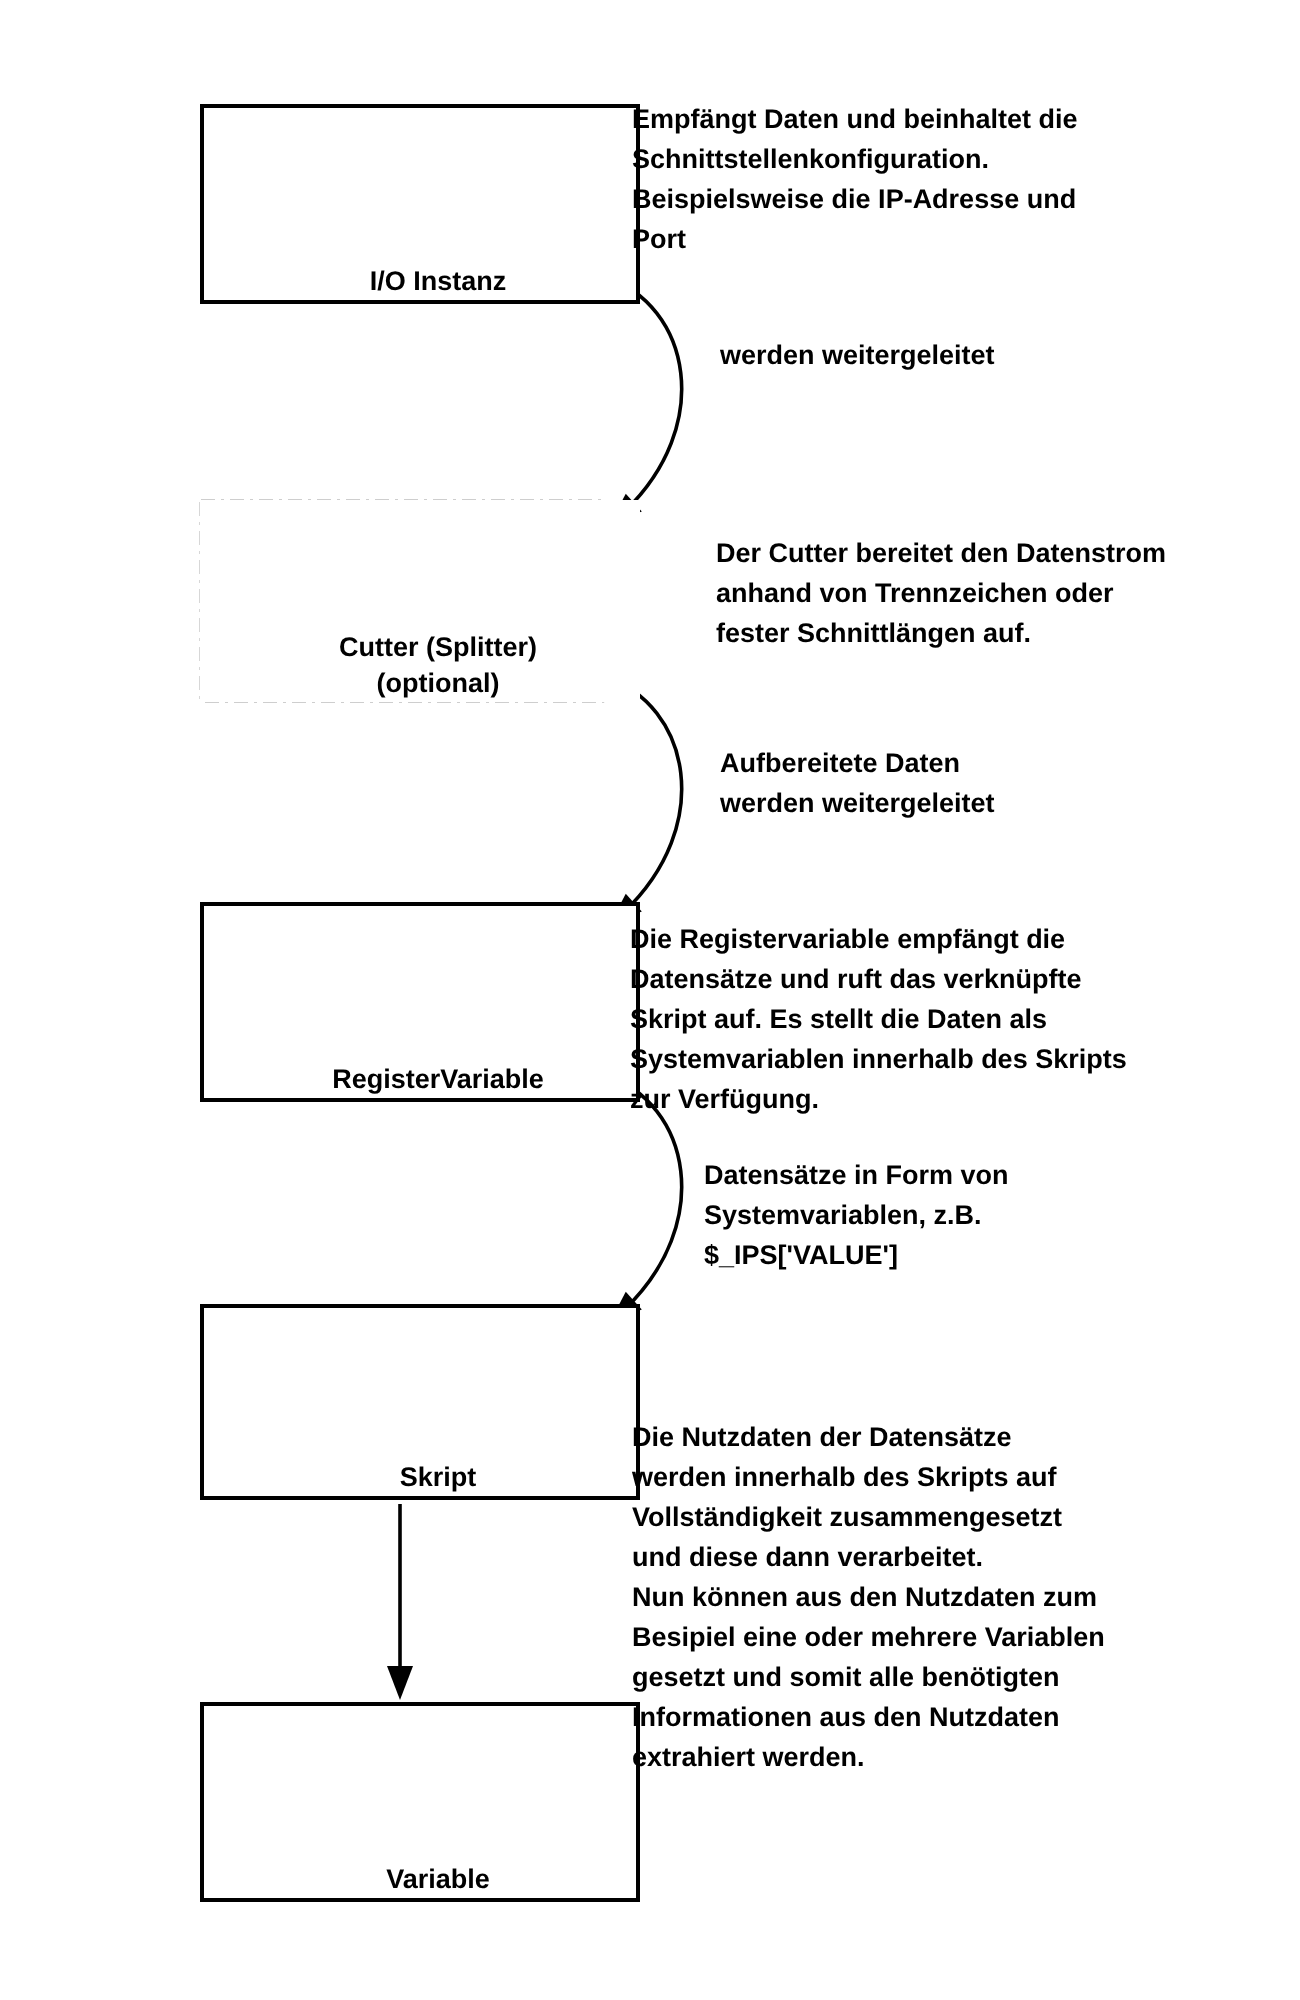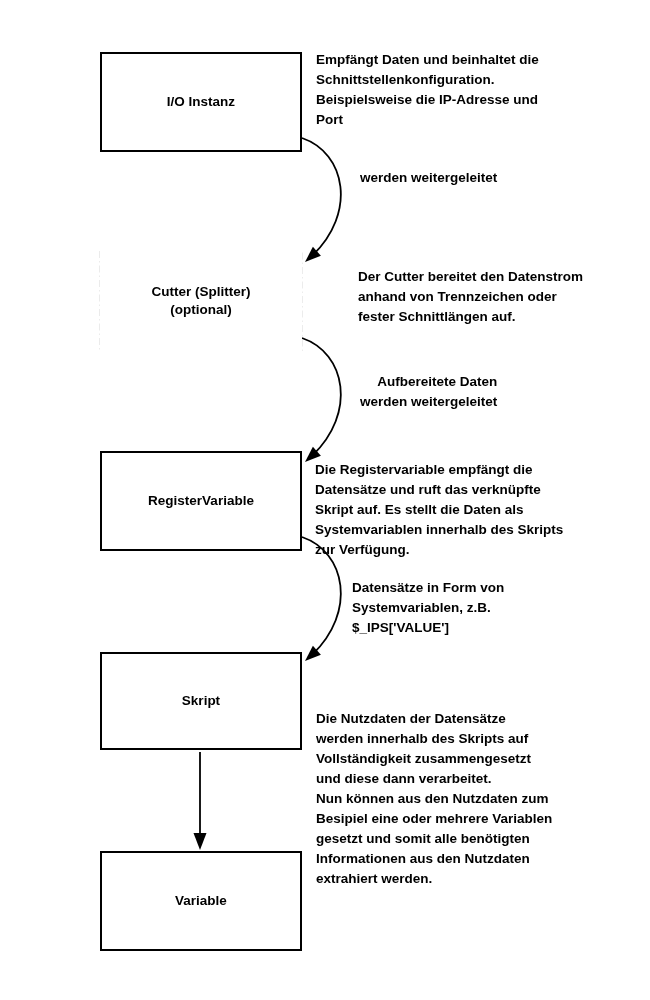--- a/index.html
+++ b/index.html
@@ -19,25 +19,26 @@
   }
   .box {
     position: absolute;
     left: 100px;
     width: 198px;
     border: 2px solid #000000;
     background: #ffffff;
     display: flex;
     flex-direction: column;
     align-items: center;
-    justify-content: center;
+    justify-content: flex-end;
     text-align: center;
     font-size: 13.5px;
     line-height: 18px;
     box-sizing: content-box;
+    padding-left: 18px;
   }
   .box.dashdot {
     border: none;
     width: 202px;
   }
   .note {
     position: absolute;
     font-size: 13.5px;
     line-height: 20px;
     white-space: nowrap;
@@ -133,21 +134,21 @@
     <div>Datensätze und ruft das verknüpfte</div>
     <div>Skript auf. Es stellt die Daten als</div>
     <div>Systemvariablen innerhalb des Skripts</div>
     <div>zur Verfügung.</div>
   </div>
 
   <div class="note" style="left:360px; top:168px;">
     <div>werden weitergeleitet</div>
   </div>
 
-  <div class="note" style="left:360px; top:372px;text-align:right;">
+  <div class="note" style="left:360px; top:372px;">
     <div>Aufbereitete Daten</div>
     <div>werden weitergeleitet</div>
   </div>
 
   <div class="note" style="left:352px; top:578px;">
     <div>Datensätze in Form von</div>
     <div>Systemvariablen, z.B.</div>
     <div>$_IPS['VALUE']</div>
   </div>
 

